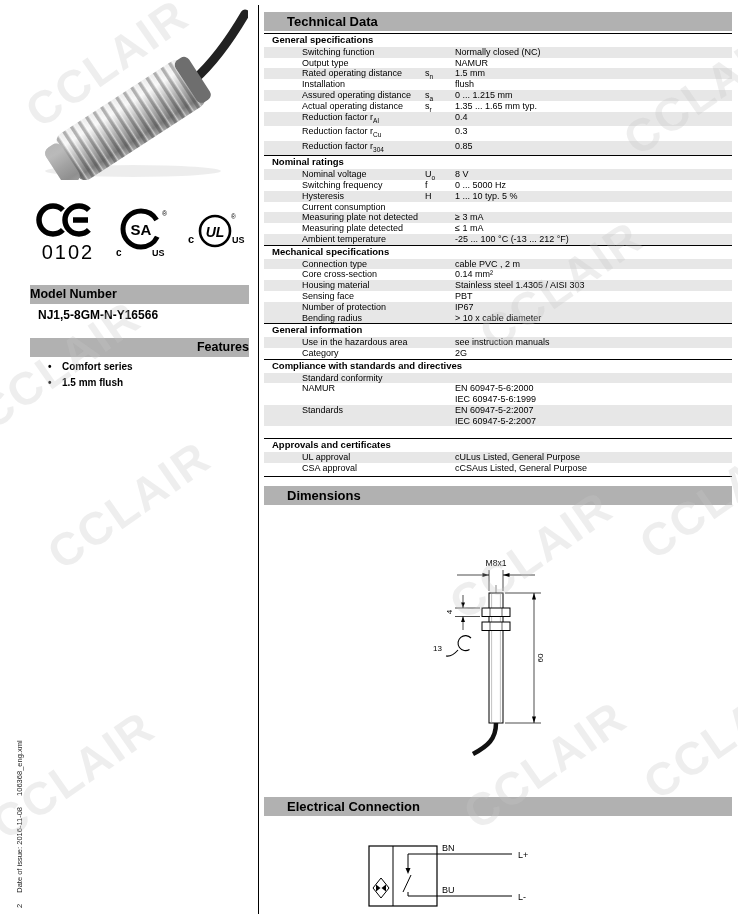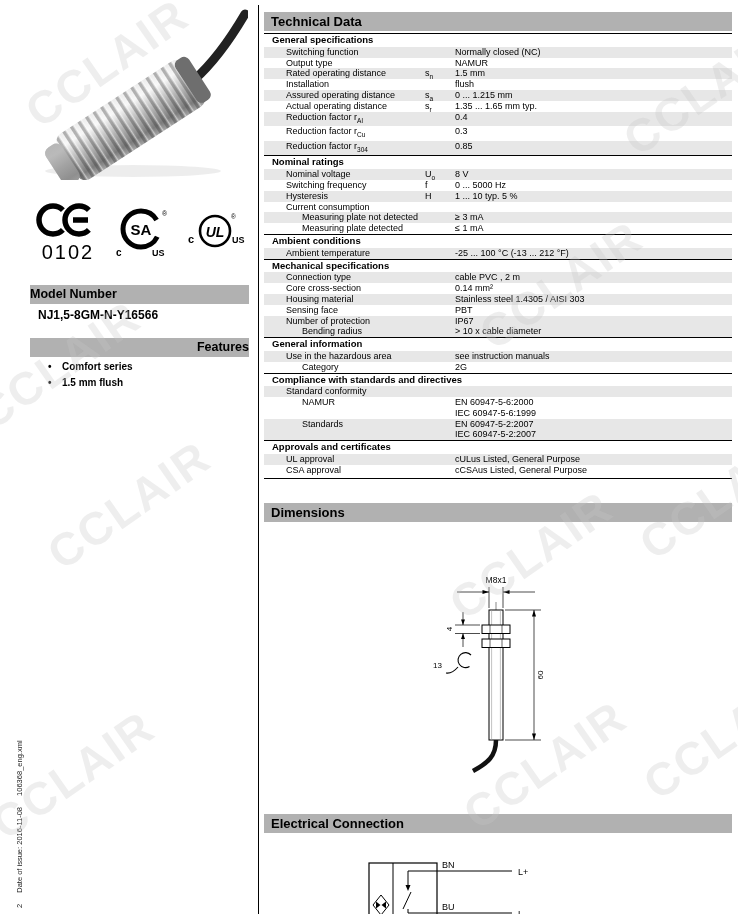--- a/index.html
+++ b/index.html
@@ -24,28 +24,28 @@
   #features-list{left:42px;top:359px;font-size:10px;font-weight:bold;}
   .feat{line-height:16px;margin-left:6px;}
   .feat .bullet{display:inline-block;width:14px;}
   
   #sidebar-text{left:15px;top:908px;transform:rotate(-90deg);transform-origin:0 0;
                 white-space:nowrap;font-size:7.5px;color:#222;}
   #sidebar-text span{margin-right:9px;}
   
   #right{left:264px;top:12px;width:468px;}
   .bar{background:#b1b1b1;height:19px;line-height:19px;font-weight:bold;
-       font-size:13px;padding-left:7px;margin-bottom:2px;}
+       font-size:13px;padding-left:23px;margin-bottom:2px;}
   .spec-section{font-weight:bold;font-size:9.5px;border-top:1px solid #000;
                 padding:1px 0 1px 8px;line-height:10.8px;}
-  .spec-section.gap{margin-top:0;}
+  .spec-section.gap{margin-top:12px;}
   .spec-row{position:relative;min-height:10.8px;line-height:10.8px;font-size:9px;}
   .spec-row.shade{background:#e7e7e7;}
   .spec-row.tall{min-height:21.6px;}
-  .spec-row .lab{display:inline-block;padding-left:22px;}
+  .spec-row .lab{display:inline-block;padding-left:38px;}
   .spec-row .lab.ind{padding-left:38px;}
   .spec-row sub{font-size:6.5px;}
   .spec-row .sym{position:absolute;left:161px;top:0;}
   .spec-row .val{position:absolute;left:191px;top:0;}
   .table-end{border-top:1px solid #000;margin-top:2px;height:0;}
   #dim-drawing{margin:50px 0 0 127px;display:block;}
   #elec-bar{margin-top:37px;}
   #elec-diagram{margin:26px 0 0 100px;display:block;}
   svg text{font-family:"Liberation Sans",sans-serif;}
 </style>
@@ -173,21 +173,20 @@
       <div class="spec-row shade"><span class="lab">Hysteresis</span><span class="sym">H</span><span class="val">
           <div>1 ... 10  typ. 5  %</div>
         </span></div>
       <div class="spec-row"><span class="lab">Current consumption</span></div>
       <div class="spec-row shade"><span class="lab ind">Measuring plate not detected</span><span class="val">
           <div>≥ 3 mA</div>
         </span></div>
       <div class="spec-row"><span class="lab ind">Measuring plate detected</span><span class="val">
           <div>≤ 1 mA</div>
         </span></div>
-      <div class="spec-section">Ambient conditions</div>
       <div class="spec-row shade"><span class="lab">Ambient temperature</span><span class="val">
           <div>-25 ... 100 °C (-13 ... 212 °F)</div>
         </span></div>
       <div class="spec-section">Mechanical specifications</div>
       <div class="spec-row shade"><span class="lab">Connection type</span><span class="val">
           <div>cable PVC , 2 m</div>
         </span></div>
       <div class="spec-row"><span class="lab">Core cross-section</span><span class="val">
           <div>0.14 mm²</div>
         </span></div>
@@ -223,21 +222,21 @@
       <div class="spec-section gap">Approvals and certificates</div>
       <div class="spec-row shade"><span class="lab">UL approval</span><span class="val">
           <div>cULus Listed, General Purpose</div>
         </span></div>
       <div class="spec-row"><span class="lab">CSA approval</span><span class="val">
           <div>cCSAus Listed, General Purpose</div>
         </span></div>
     </div>
   <div class="table-end"></div>
 
-  <div class="bar" style="margin-top:24px;">Dimensions</div>
+  <div class="bar" style="margin-top:9px;">Dimensions</div>
   <svg id="dim-drawing" width="230" height="205" viewBox="0 0 230 205">
     <line x1="105" y1="30" x2="105" y2="178" stroke="#555" stroke-width="0.7" stroke-dasharray="9 2.5 2 2.5"></line>
     <rect x="98" y="38" width="14" height="130" fill="#fff" stroke="#000" stroke-width="1"></rect>
     <line x1="100.6" y1="38" x2="100.6" y2="168" stroke="#999" stroke-width="0.6"></line>
     <line x1="109.4" y1="38" x2="109.4" y2="168" stroke="#999" stroke-width="0.6"></line>
     <rect x="91" y="53" width="28" height="8.5" fill="#fff" stroke="#000"></rect>
     <line x1="99" y1="53" x2="99" y2="61.5" stroke="#000" stroke-width="0.6"></line>
     <line x1="111" y1="53" x2="111" y2="61.5" stroke="#000" stroke-width="0.6"></line>
     <rect x="91" y="67" width="28" height="8.5" fill="#fff" stroke="#000"></rect>
     <line x1="99" y1="67" x2="99" y2="75.5" stroke="#000" stroke-width="0.6"></line>

